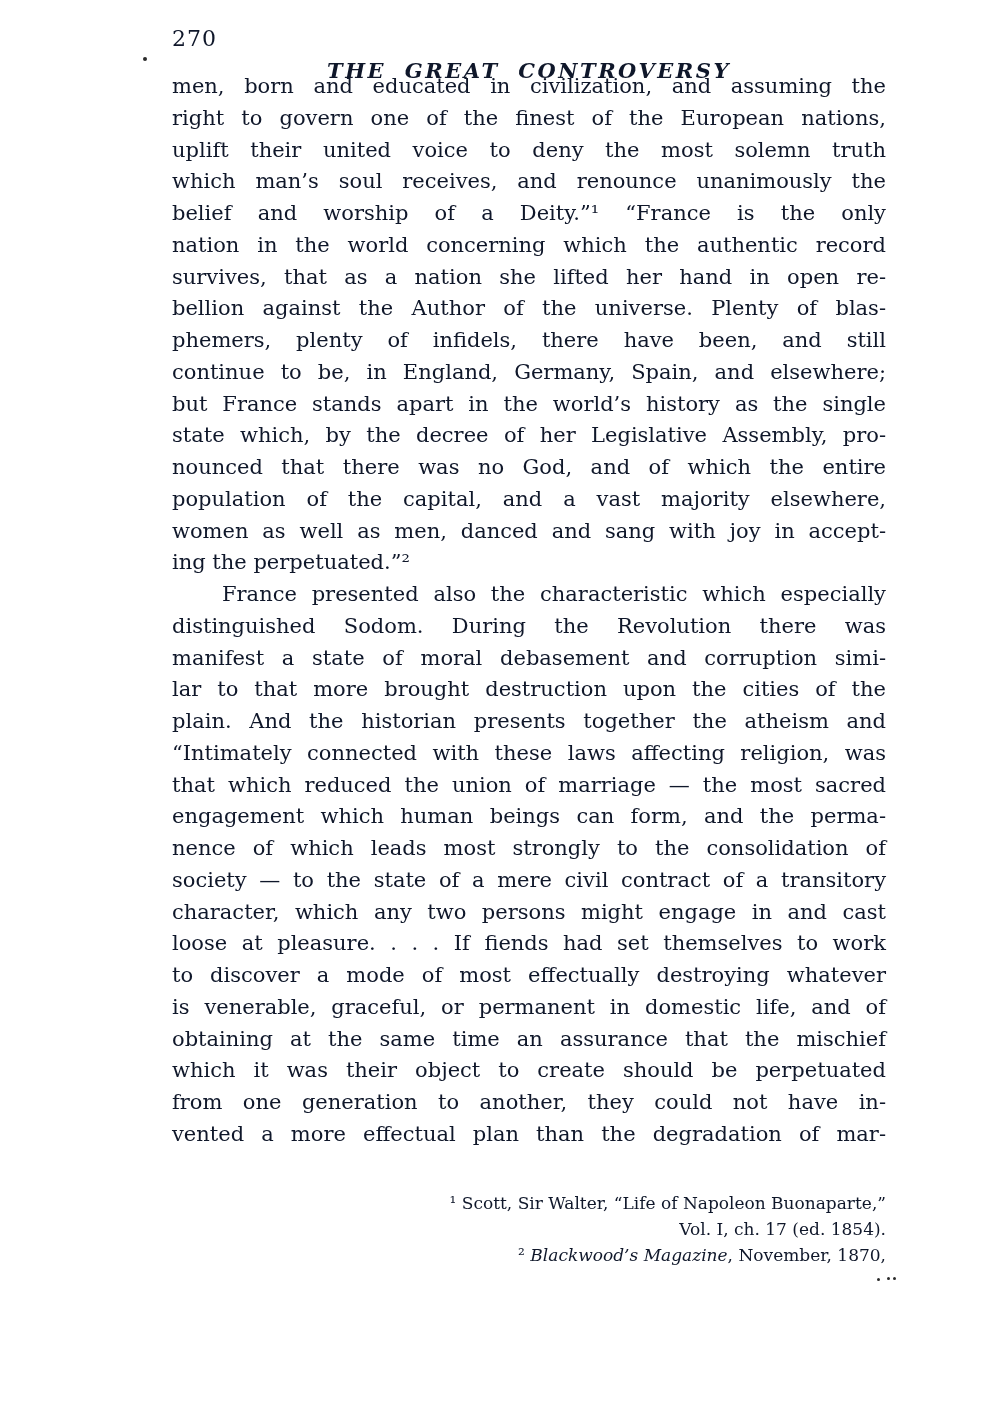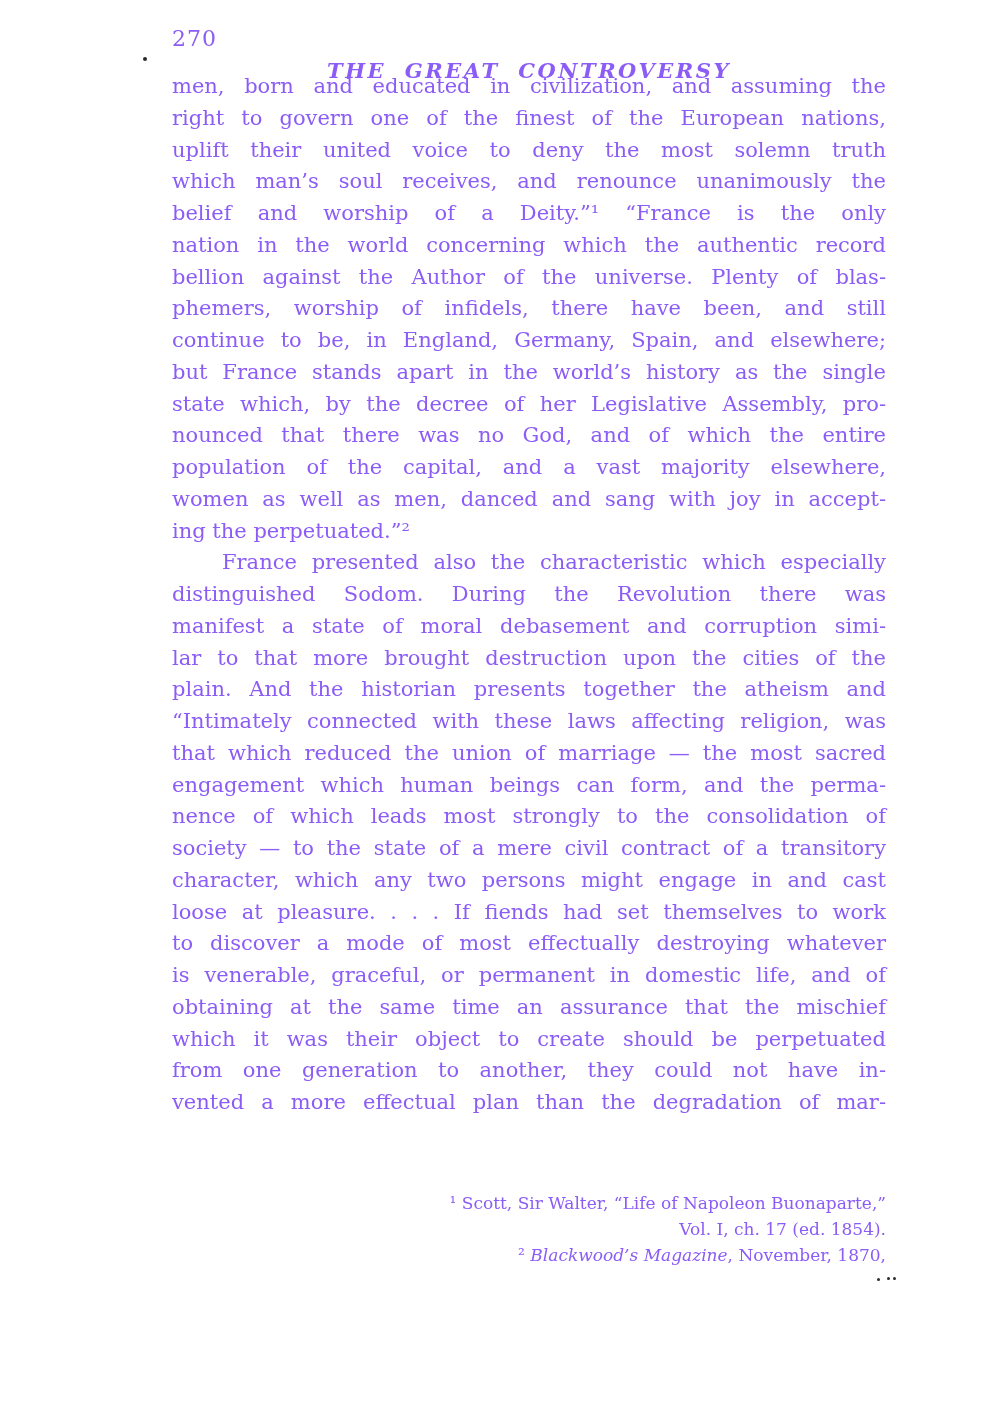--- a/index.html
+++ b/index.html
@@ -2,21 +2,21 @@
 <html><head>
 <meta charset="utf-8">
 <style>
   html, body { margin: 0; padding: 0; background: #ffffff; }
   .page {
     position: relative;
     width: 1000px;
     height: 1317px;
     background: #ffffff;
     font-family: "DejaVu Serif", serif;
-    color: #8b5cf6;
+    color: #0f172a;
     overflow: hidden;
   }
   .header {
     position: absolute;
     top: 26px;
     left: 172px;
     width: 714px;
     height: 30px;
   }
   .page-number {
@@ -87,22 +87,23 @@
   </div>
 
   <div class="body-text">
     <div class="para1">
         <div class="line">men, born and educated in civilization, and assuming the</div>
         <div class="line">right to govern one of the finest of the European nations,</div>
         <div class="line">uplift their united voice to deny the most solemn truth</div>
         <div class="line">which man’s soul receives, and renounce unanimously the</div>
         <div class="line">belief and worship of a Deity.”¹ “France is the only</div>
         <div class="line">nation in the world concerning which the authentic record</div>
+        <div class="line">survives, that as a nation she lifted her hand in open re-</div>
         <div class="line">bellion against the Author of the universe. Plenty of blas-</div>
-        <div class="line">phemers, worship of infidels, there have been, and still</div>
+        <div class="line">phemers, plenty of infidels, there have been, and still</div>
         <div class="line">continue to be, in England, Germany, Spain, and elsewhere;</div>
         <div class="line">but France stands apart in the world’s history as the single</div>
         <div class="line">state which, by the decree of her Legislative Assembly, pro-</div>
         <div class="line">nounced that there was no God, and of which the entire</div>
         <div class="line">population of the capital, and a vast majority elsewhere,</div>
         <div class="line">women as well as men, danced and sang with joy in accept-</div>
         <div class="line">ing the perpetuated.”²</div>
       </div>
     <div class="para2">
         <div class="line">France presented also the characteristic which especially</div>

